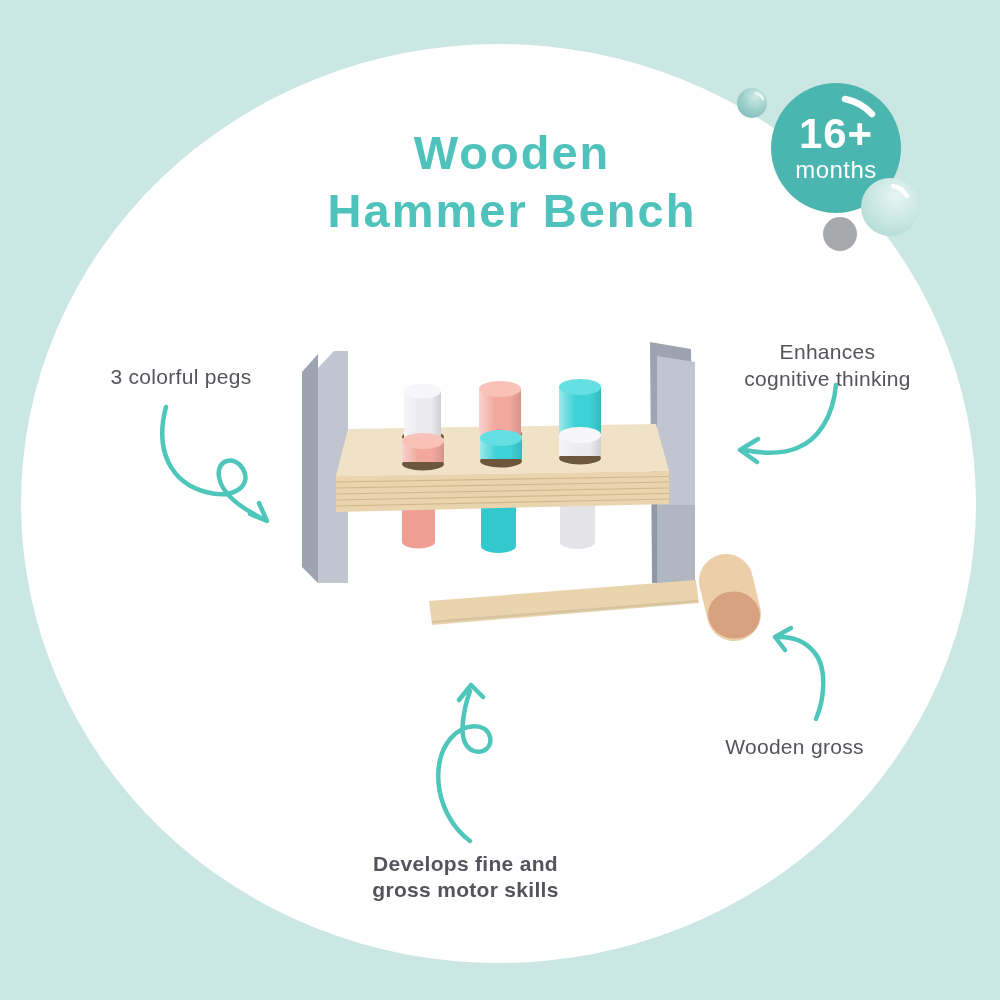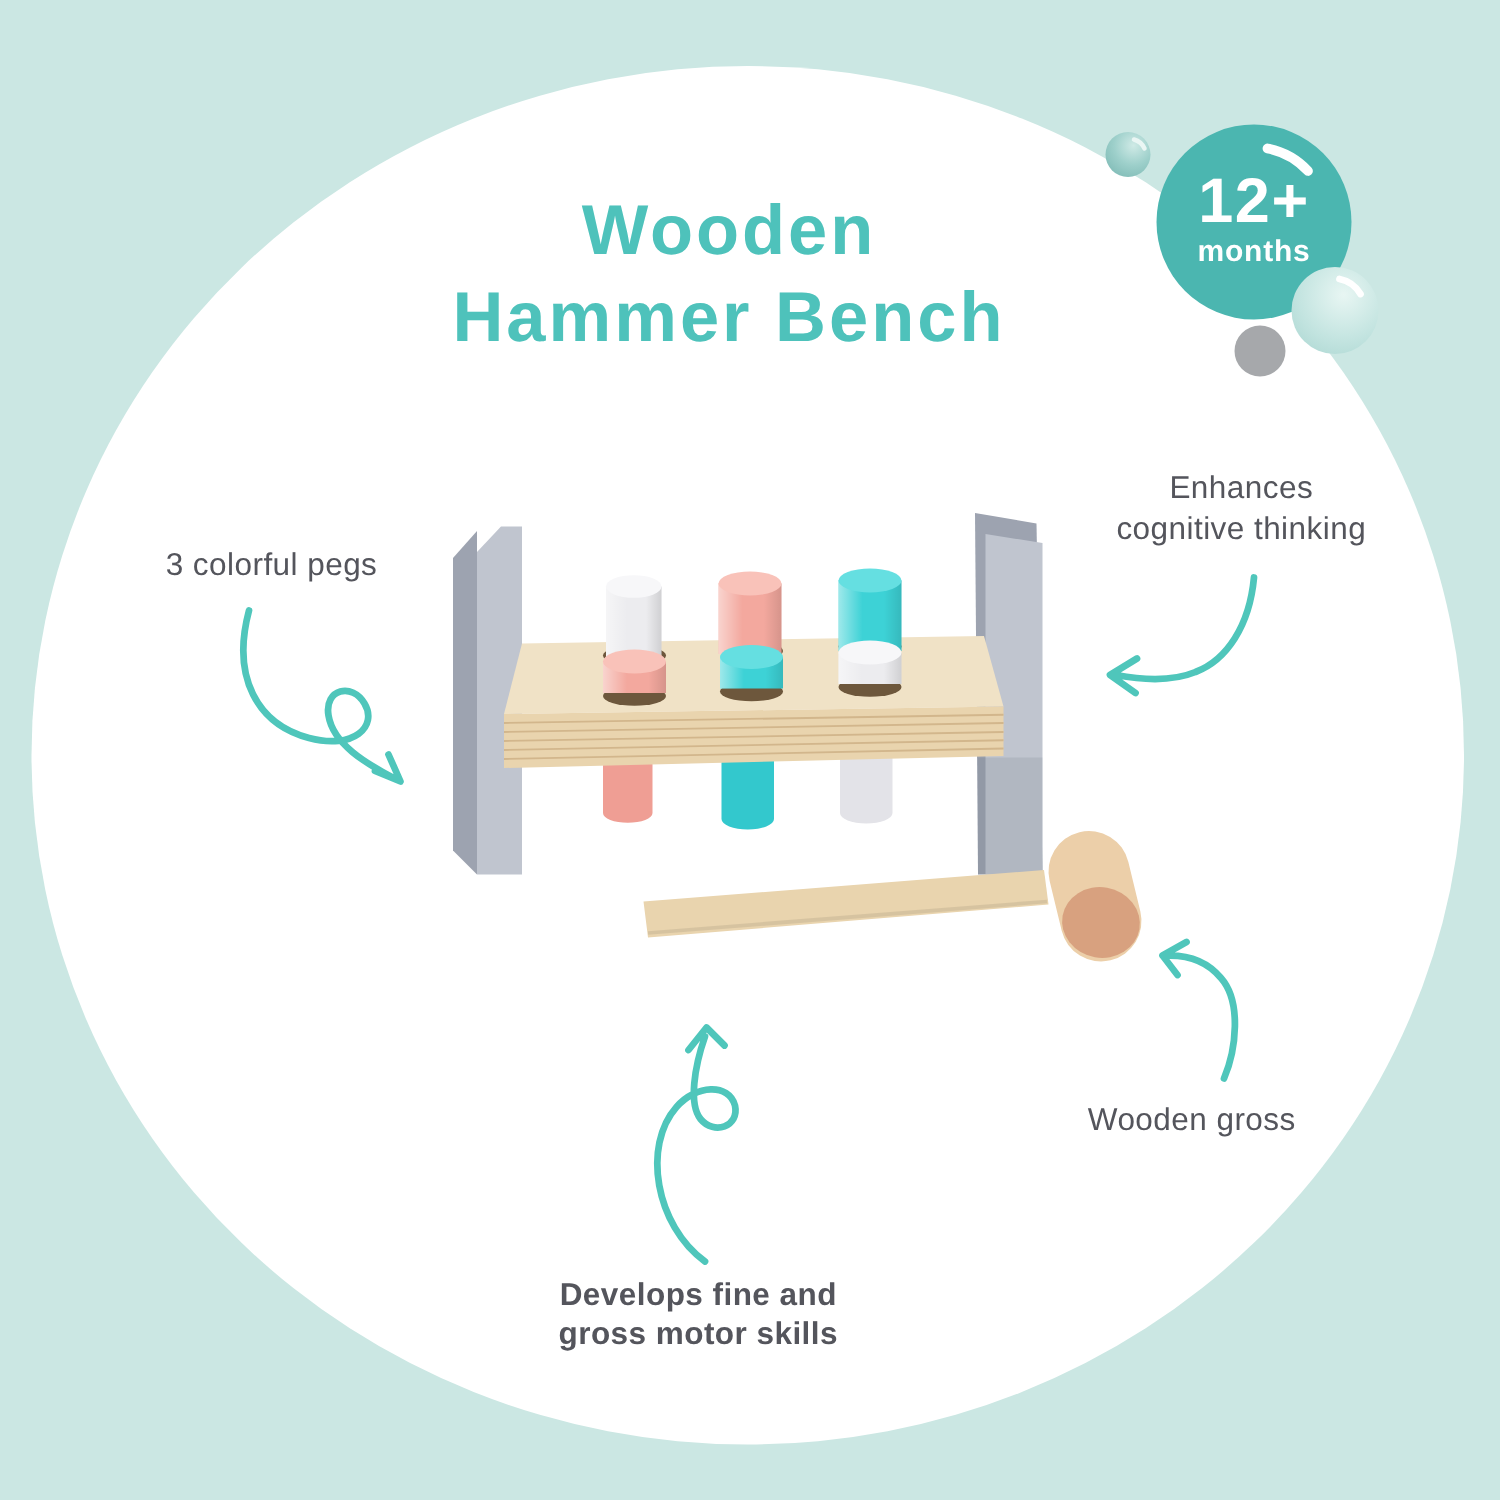--- a/index.html
+++ b/index.html
@@ -9,36 +9,36 @@
     font-family:"Liberation Sans",sans-serif;
   }
   .blob{
     position:absolute;left:21px;top:44px;width:955px;height:919px;
     background:var(--color-blob-white,#ffffff);border-radius:50%;z-index:0;
   }
   .deco{position:absolute;left:0;top:0;z-index:1;pointer-events:none;}
   .txt{position:absolute;z-index:2;text-align:center;white-space:pre-line;
        color:var(--color-text-gray,#54555c);}
   .title{
-    left:136px;top:124px;width:700px;
+    left:162px;top:124px;width:700px;
     font-size:47px;line-height:58px;font-weight:700;letter-spacing:2px;
     color:var(--color-accent-teal,#4ec2bb);
   }
   .callout{font-size:21px;line-height:27px;letter-spacing:0.3px;font-weight:400;}
   .callout-pegs{left:61px;top:363px;width:240px;}
-  .callout-cognitive{left:705px;top:312px;width:245px;}
+  .callout-cognitive{left:705px;top:338px;width:245px;}
   .callout-mallet{left:672px;top:733px;width:245px;}
   .callout-motor{left:343px;top:851px;width:245px;line-height:26px;font-weight:bold;}
   .badge-text{
     position:absolute;left:771px;top:83px;width:130px;height:130px;z-index:2;
     display:flex;flex-direction:column;align-items:center;justify-content:flex-start;
     padding-top:0;box-sizing:border-box;color:#ffffff;
   }
   .badge-age{margin-top:30px;font-size:42px;font-weight:700;line-height:1;letter-spacing:1px;}
-  .badge-unit{font-size:20px;font-weight:700;line-height:1.1;margin-top:2px;letter-spacing:0.5px;}
+  .badge-unit{font-size:24px;font-weight:400;line-height:1.1;margin-top:2px;letter-spacing:0.5px;}
   
   .badge-circle{fill:var(--color-badge-teal,#4bb6b0);}
   .arrow{stroke:var(--color-arrow-teal,#4fc6bb);stroke-width:4.5;fill:none;
          stroke-linecap:round;stroke-linejoin:round;}
   .peg-pink{fill:var(--color-peg-pink,#f3a89e);}
   .peg-teal{fill:var(--color-peg-teal,#3dd2d6);}
   .peg-white{fill:var(--color-peg-white,#ececef);}
   .cap-pink{fill:#f9c2b9;}.cap-teal{fill:#65dfe1;}.cap-white{fill:#f7f7f9;}
   .deep-pink{fill:#ef9e94;}.deep-teal{fill:#33c8cd;}.deep-white{fill:#e3e3e8;}
   .wood-light{fill:var(--color-wood-light,#f0e2c6);}
@@ -157,21 +157,21 @@
   <path class="arrow" d="M166,407 C154,452 172,483 206,492 C236,500 252,484 243,469 C235,455 216,459 219,477 C222,496 244,509 263,519 M250,514 L267,521 L259,503"></path>
   <path class="arrow" d="M836,385 C833,417 818,440 797,448 C780,455 760,453 744,450 M758,439 L740,450 L757,462"></path>
   <path class="arrow" d="M816,719 C824,700 828,668 814,652 C805,641 793,637 780,637 M791,628 L775,637 L785,650"></path>
   <path class="arrow" d="M470,841 C437,817 428,764 451,738 C464,723 486,722 490,737 C493,751 476,757 467,746 C459,736 463,711 470,691 M459,700 L471,685 L483,697"></path>
 </svg>
 
 <div class="txt title">Wooden
 Hammer Bench</div>
 
 <div class="badge-text">
-  <div class="badge-age">12+</div>
+  <div class="badge-age">16+</div>
   <div class="badge-unit">months</div>
 </div>
 
 <div class="txt callout callout-pegs">3 colorful pegs</div>
 <div class="txt callout callout-cognitive">Enhances
 cognitive thinking</div>
 <div class="txt callout callout-mallet">Wooden gross</div>
 <div class="txt callout callout-motor">Develops fine and
 gross motor skills</div>
 

